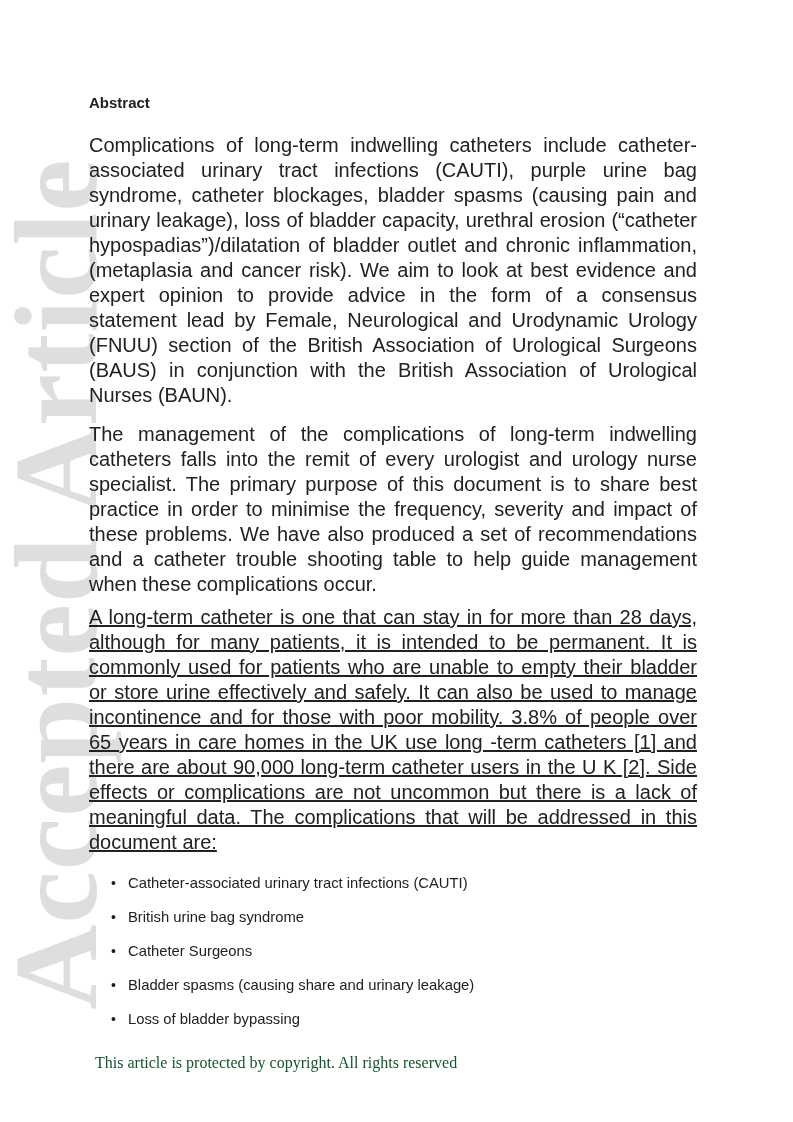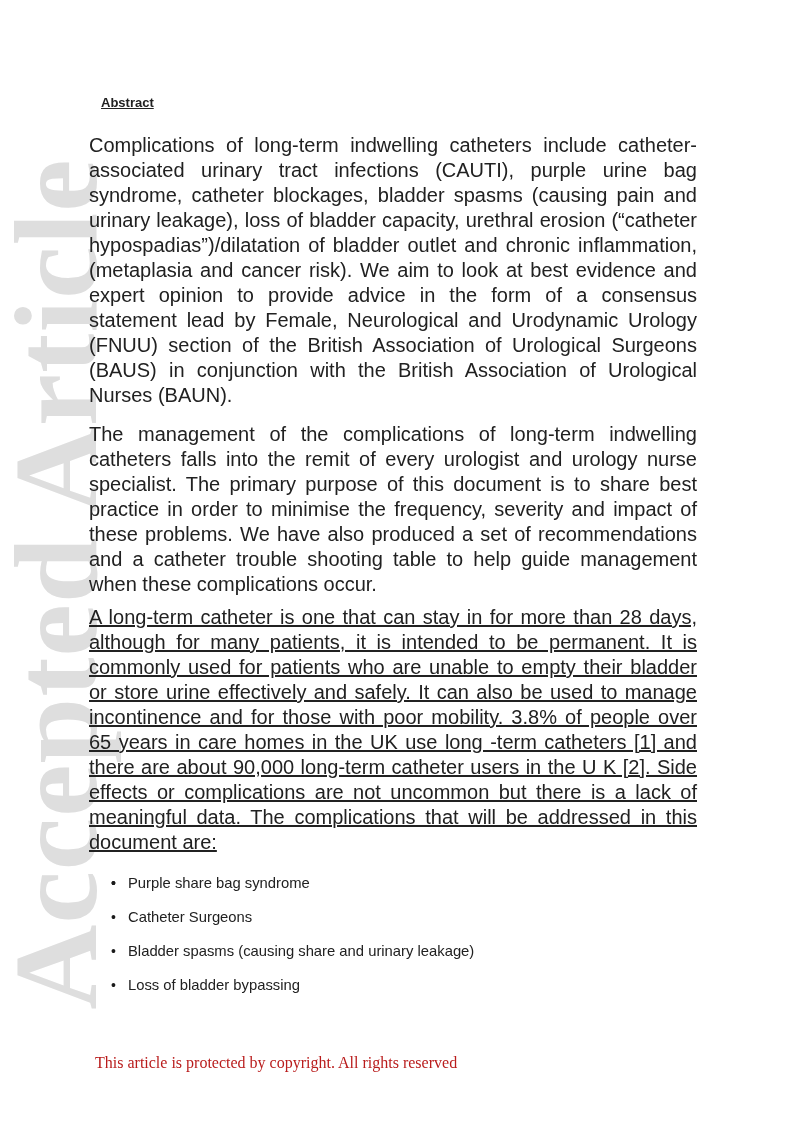--- a/index.html
+++ b/index.html
@@ -37,25 +37,24 @@
   }
   .content {
     position: absolute;
     left: 89px;
     top: 0;
     width: 608px;
     z-index: 1;
     color: #212121;
   }
   .heading {
-    font-size: 13px;
+    font-size: 15px;
     line-height: 20px;
     font-weight: 700;
-    margin: 12px;
-    text-decoration: underline;
+    margin: 0;
   }
   .para {
     font-size: 20px;
     line-height: 25px;
     text-align: justify;
     margin: 0;
   }
   #abstract-heading   { margin-top: 93px; }
   #abstract-paragraph { margin-top: 20px; }
   #keywords-heading   { margin-top: 45px; }
@@ -84,21 +83,21 @@
     line-height: 25px;
     color: #1a1a1a;
   }
   .footer {
     position: absolute;
     left: 95px;
     top: 1052px;
     font-family: "Liberation Serif", serif;
     font-size: 16px;
     line-height: 22px;
-    color: #b91c1c;
+    color: #14532d;
     z-index: 1;
   }
 </style>
 </head>
 <body>
 
 <div class="page">
 
   <div class="watermark">Accepted Article</div>
 
@@ -111,24 +110,25 @@
 
 
 
     <p class="para" id="intro-paragraph-1">The management of the complications of long-term indwelling catheters falls into the remit of every urologist and urology nurse specialist. The primary purpose of this document is to share best practice in order to minimise the frequency, severity and impact of these problems. We have also produced a set of recommendations and a catheter trouble shooting table to help guide management when these complications occur.</p>
 
     <p class="para" id="intro-paragraph-2">A long-term catheter is one that can stay in for more than 28 days, although for many patients, it is intended to be permanent. It is commonly used for patients who are unable to empty their bladder or store urine effectively and safely. It can also be used to manage incontinence and for those with poor mobility.  3.8% of people over 65 years in care homes in the UK use long -term catheters [1] and there are about 90,000 long-term catheter users in the U K [2]. Side effects or complications are not uncommon but there is a lack of meaningful data. The complications that will be addressed in this document are:</p>
 
     <ul class="bullet-list">
       <li>
         <span class="dot">•</span>
+        <span>Catheter-associated urinary tract infections (CAUTI)</span>
       </li>
       <li>
         <span class="dot">•</span>
-        <span>Purple share bag syndrome</span>
+        <span>British urine bag syndrome</span>
       </li>
       <li>
         <span class="dot">•</span>
         <span>Catheter Surgeons</span>
       </li>
       <li>
         <span class="dot">•</span>
         <span>Bladder spasms (causing share and urinary leakage)</span>
       </li>
       <li>

